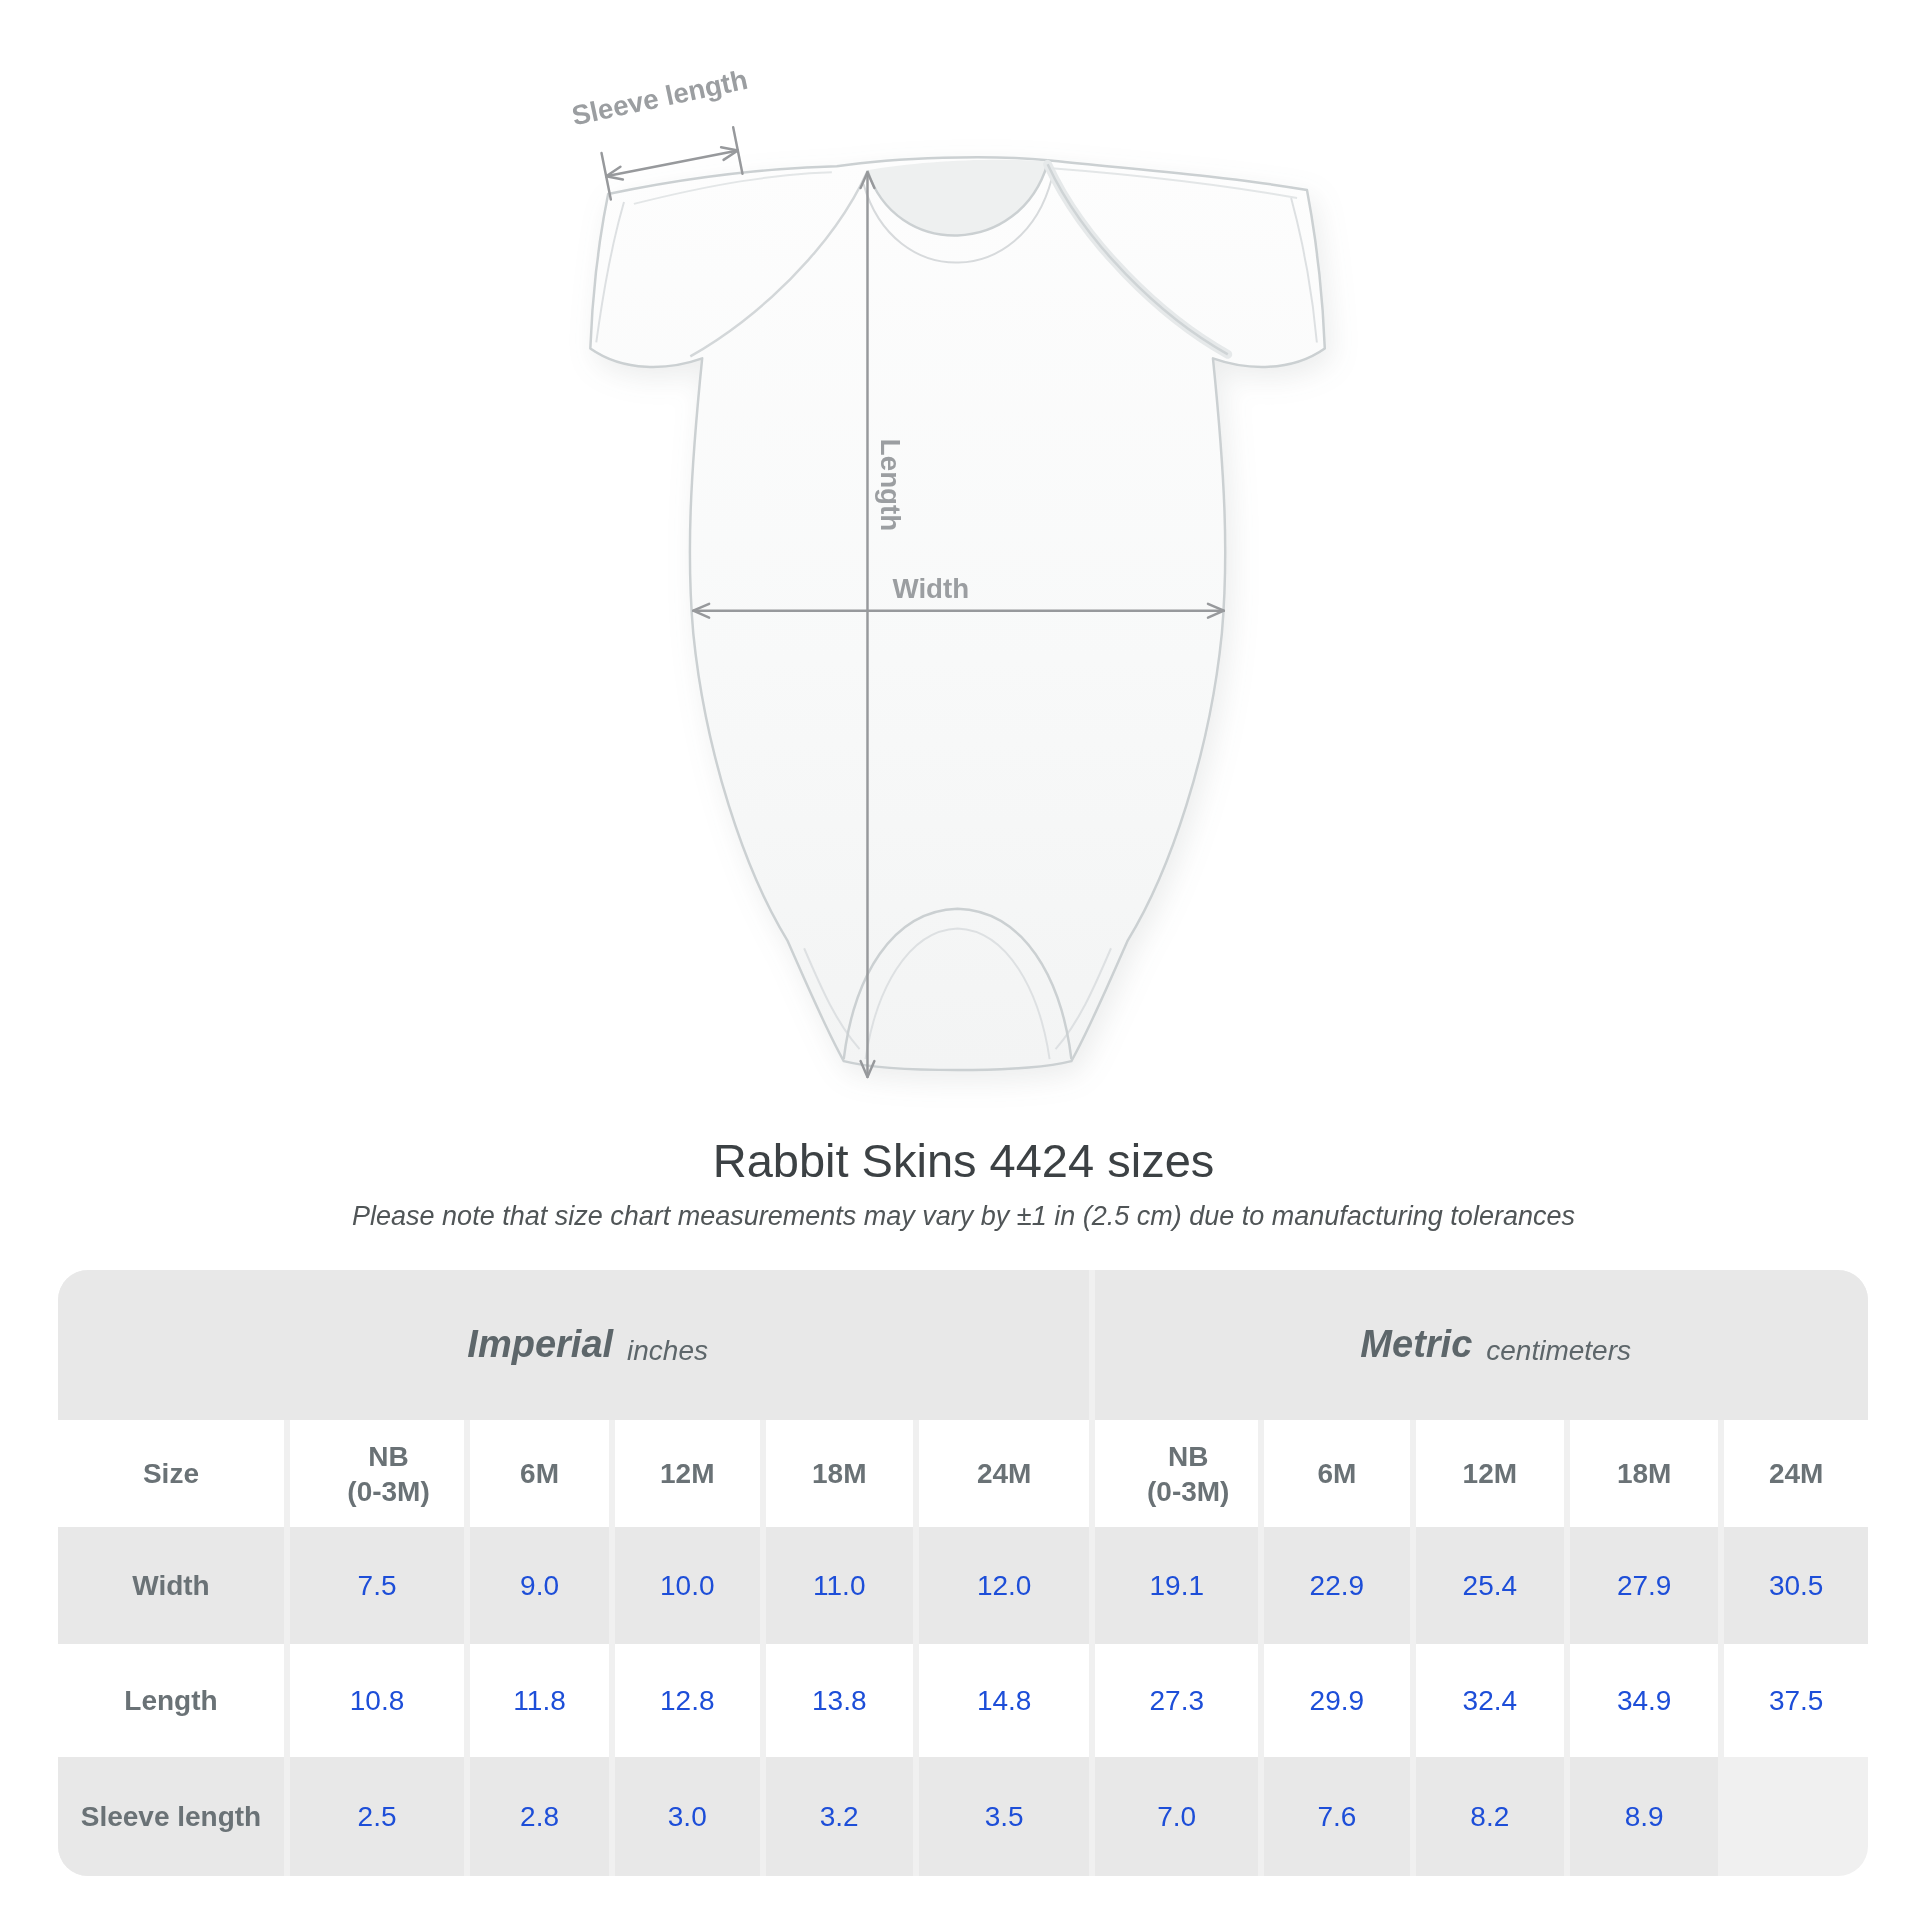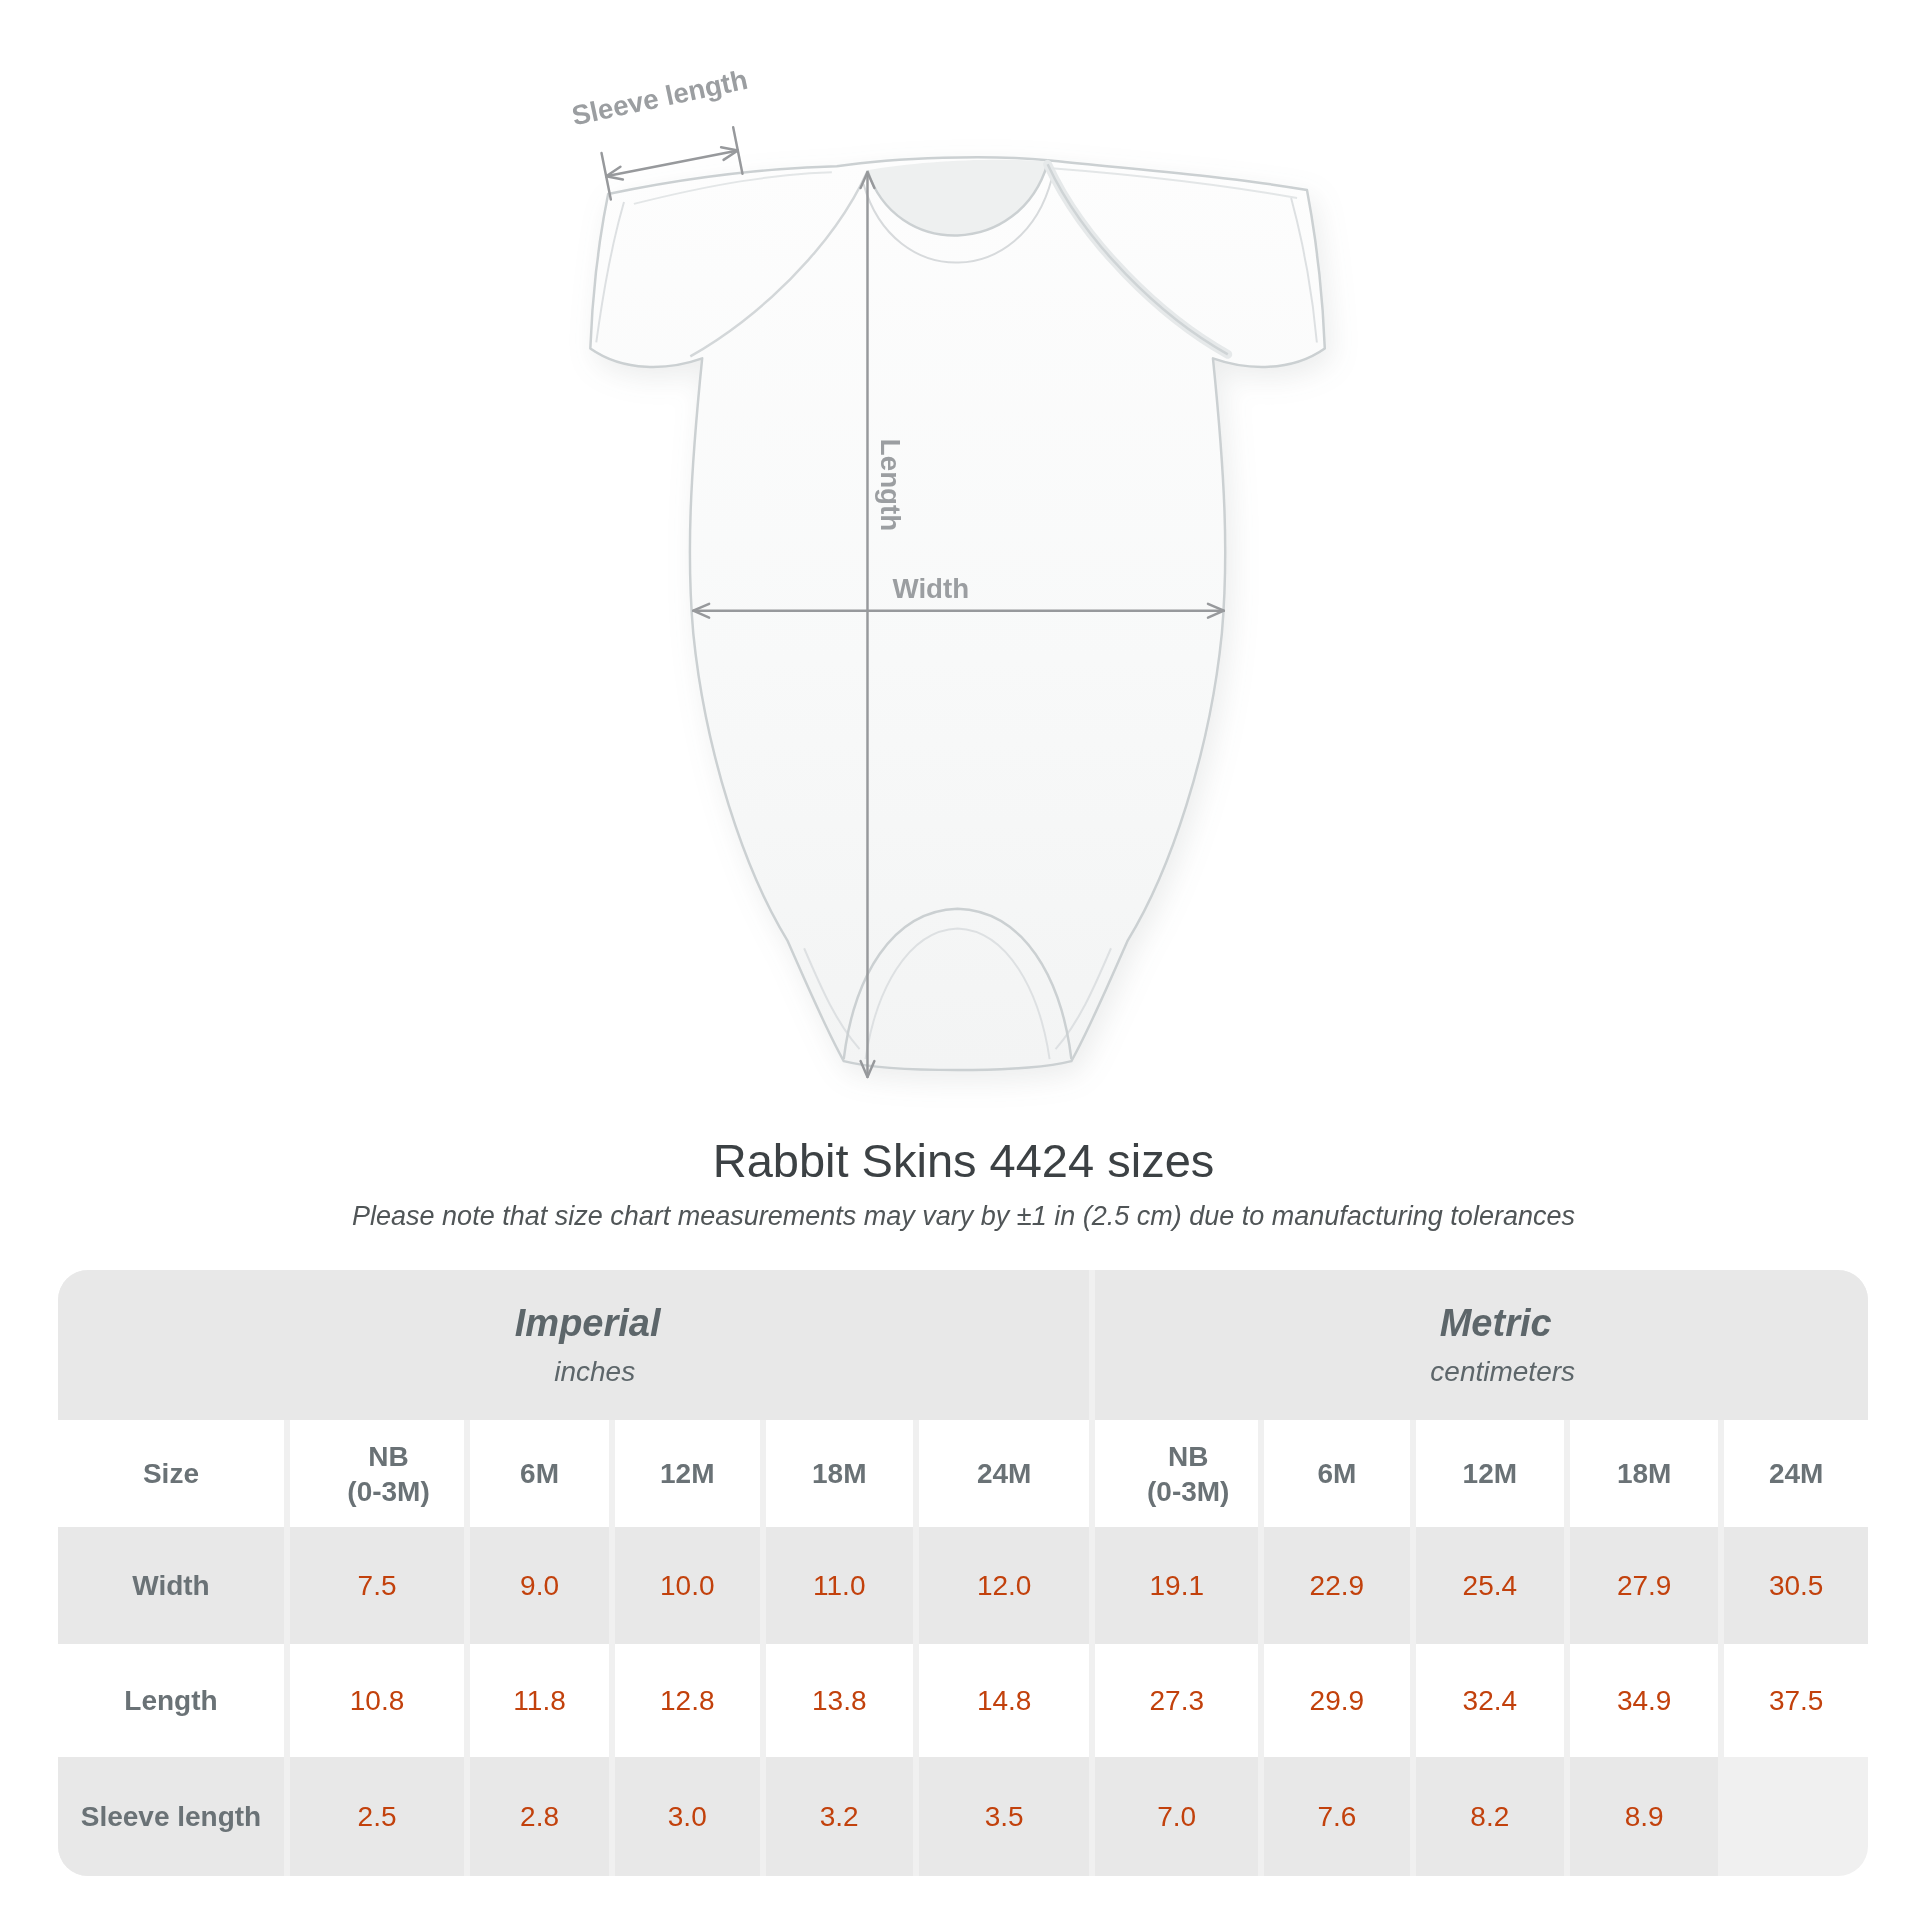--- a/index.html
+++ b/index.html
@@ -25,26 +25,26 @@
   .size-table{
     position:absolute;left:58px;top:1270px;width:1810px;height:606px;
     background:#f0f0f0;border-radius:30px;overflow:hidden;
     display:grid;
     grid-template-columns:236fr 182fr 145fr 151fr 154fr 178fr 170fr 152fr 155fr 155fr 150fr;
     grid-template-rows:150px 107px 117px 113px 119px;
     column-gap:6px;
   }
   .c{display:flex;align-items:center;justify-content:center;text-align:center;background:#ffffff;}
   .c.gray{background:#e8e8e8;}
-  .band{flex-direction:column;background:#e8e8e8;padding-left:28px;}
+  .band{flex-direction:row;background:#e8e8e8;padding-left:28px;}
   .band .band-title{font-size:38px;font-weight:bold;font-style:italic;color:#5d666a;line-height:1.1;}
   .band .band-unit{font-size:28px;font-style:italic;color:#5d666a;margin-top:12px;line-height:1.1;margin-left:14px;}
   .hdr{font-size:28px;font-weight:bold;color:#6a7276;line-height:1.25;}
   .pre{white-space:pre-line;padding-left:23px;}
-  .val{font-size:28px;color:#c2410c;}
+  .val{font-size:28px;color:#1d4ed8;}
   .span-imperial{grid-column:1 / span 6;}
   .span-metric{grid-column:7 / span 5;}
 </style>
 </head>
 <body>
 
 <div class="page">
 
   <svg class="diagram" viewBox="0 0 1946 1180">
     <defs>

